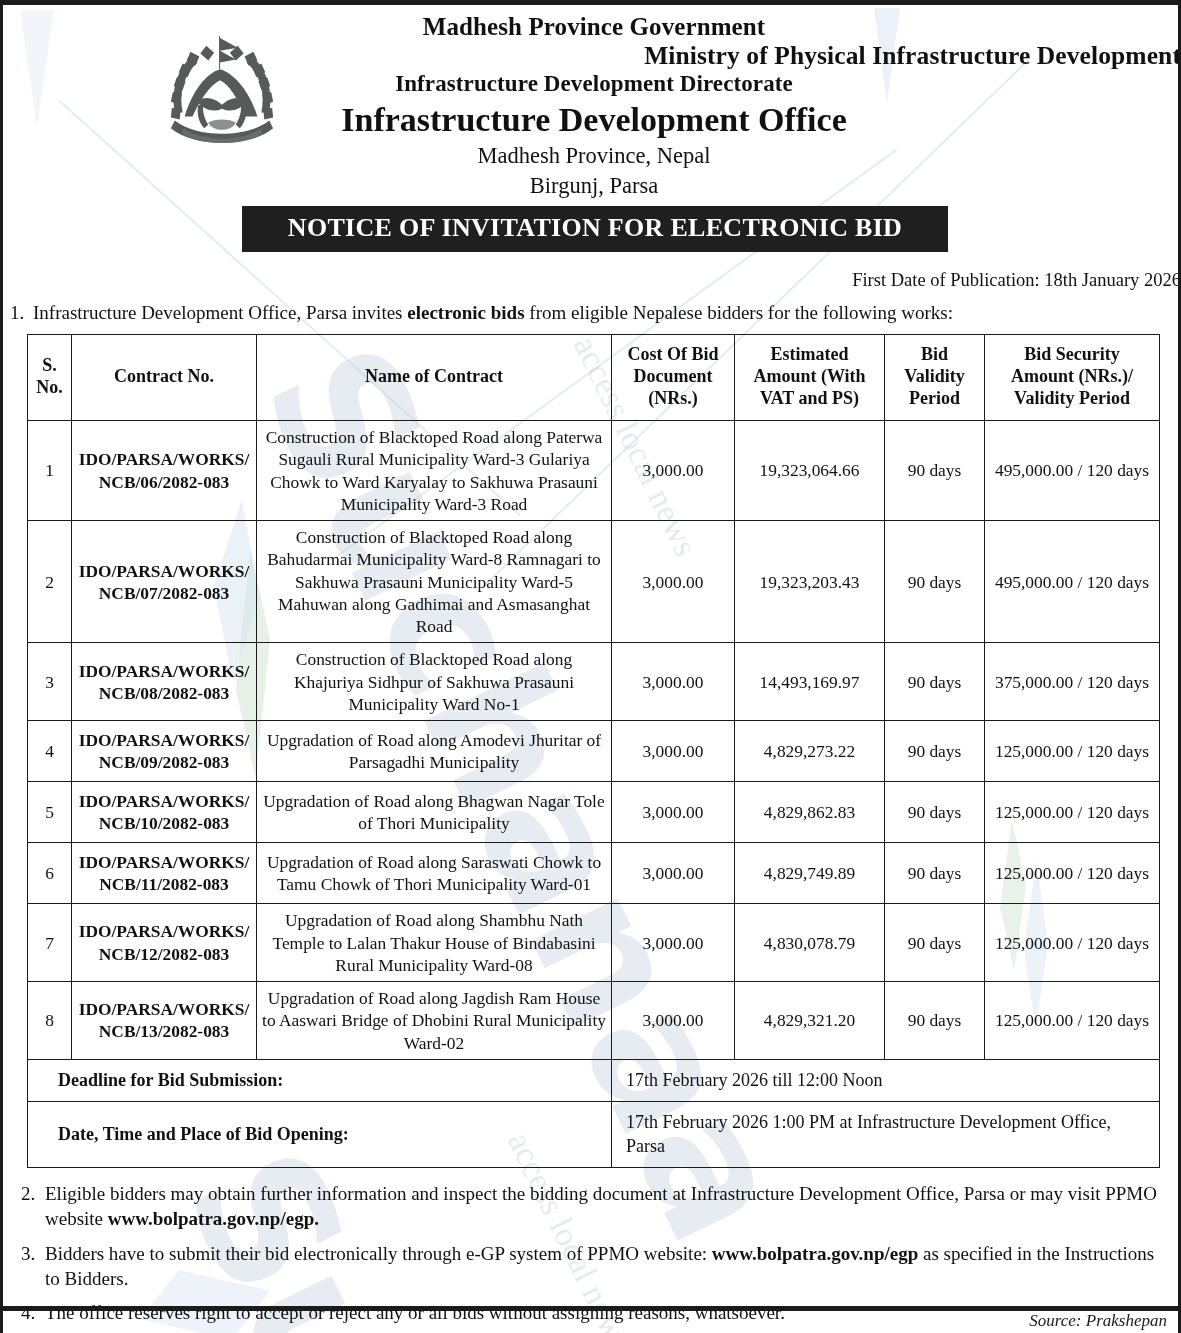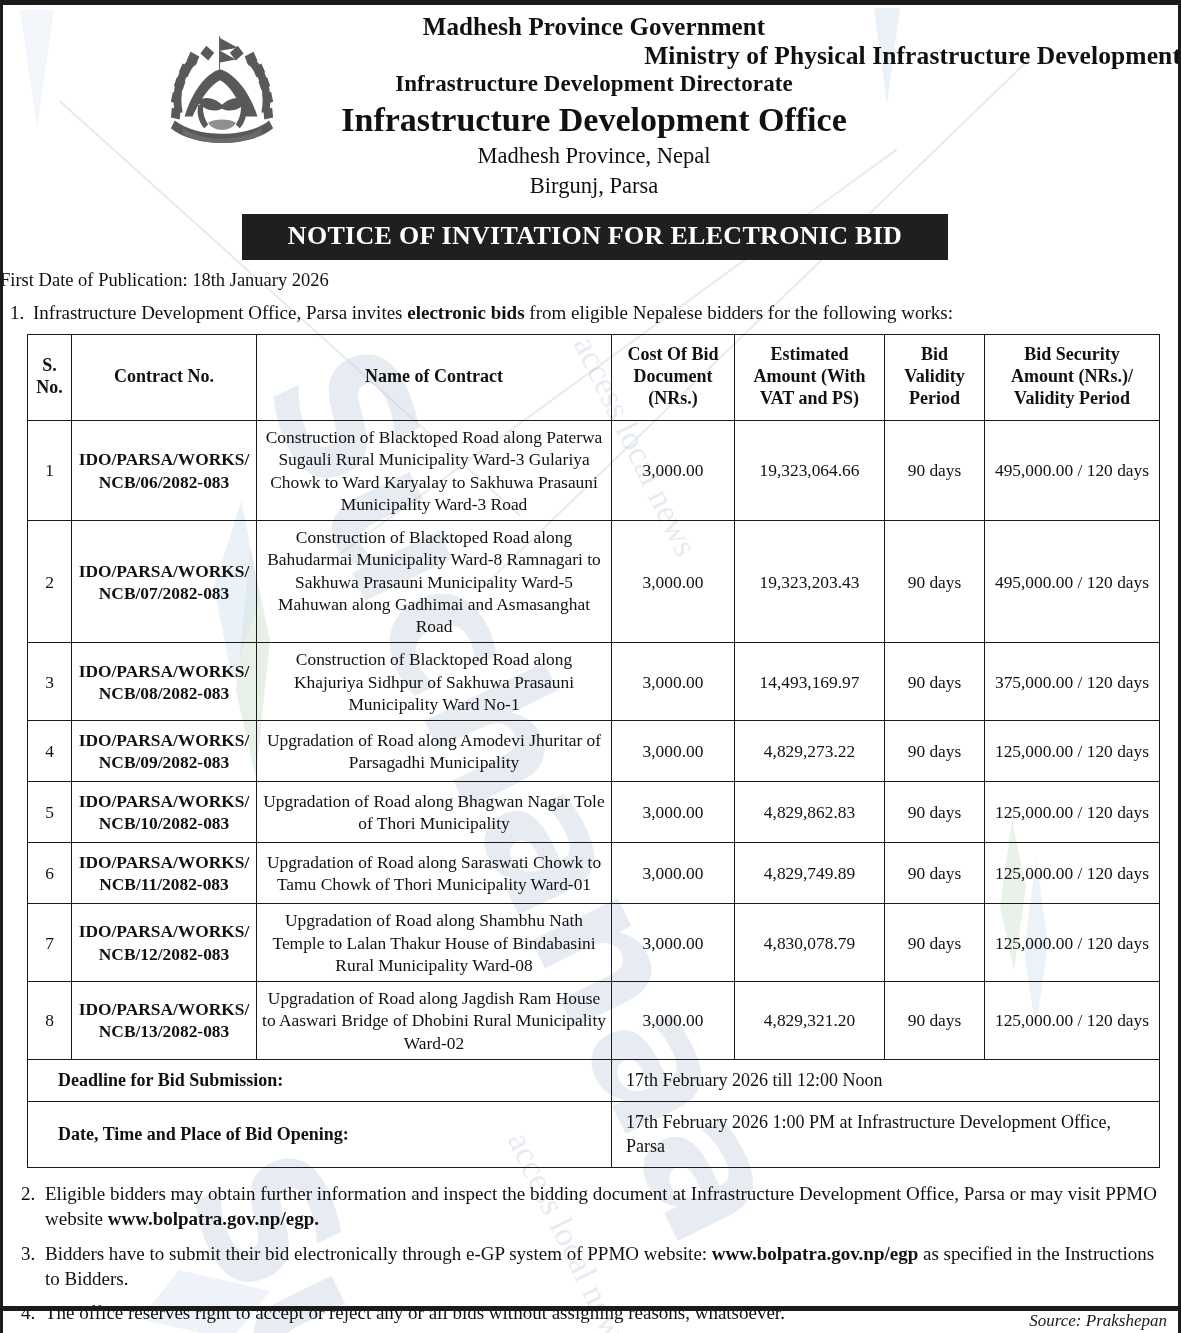--- a/index.html
+++ b/index.html
@@ -110,37 +110,37 @@
     margin-top: 2px;
   }
   .h-loc {
     font-size: 22.5px;
     font-weight: 400;
     line-height: 1.35;
   }
 
   
   .banner-wrap {
-    margin-top: 12px;
+    margin-top: 4px;
     text-align: center;
     padding-left: 9px;
   }
   .banner {
     display: inline-block;
     background: #1f1f1f;
     color: #ffffff;
     font-size: 26px;
     font-weight: 700;
     letter-spacing: 0.3px;
     padding: 7px 46px 9px 46px;
   }
   .pubdate {
-    text-align: left;
+    text-align: right;
     font-size: 18.5px;
-    margin-top: 10px;
+    margin-top: 18px;
   }
 
   
   .clause1 {
     margin: 10px 0 9px 0;
     padding-left: 33px;
     font-size: 19px;
     position: relative;
     line-height: 1.3;
   }

